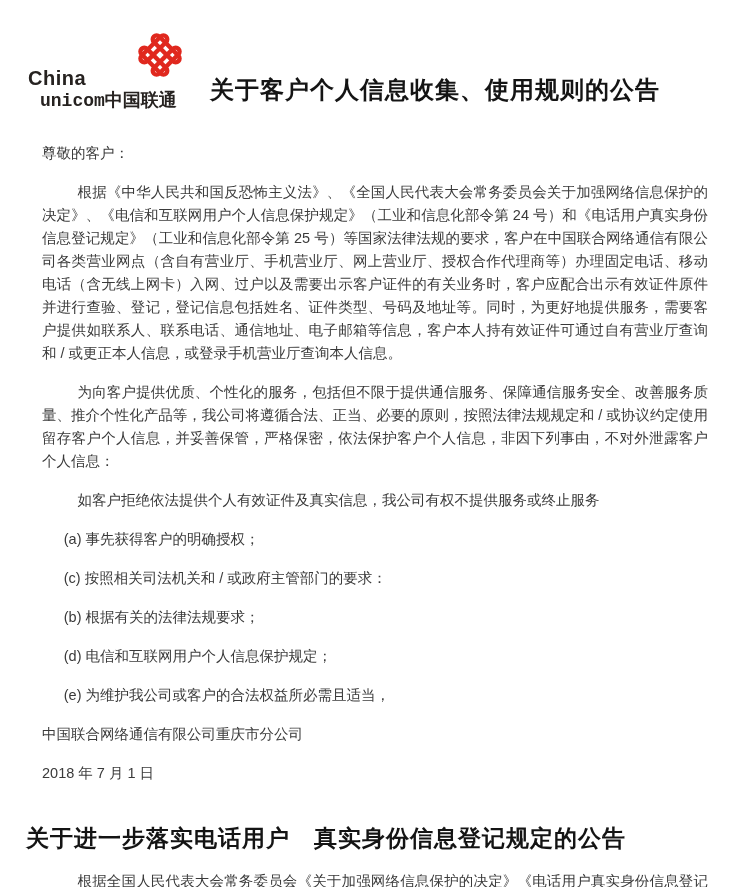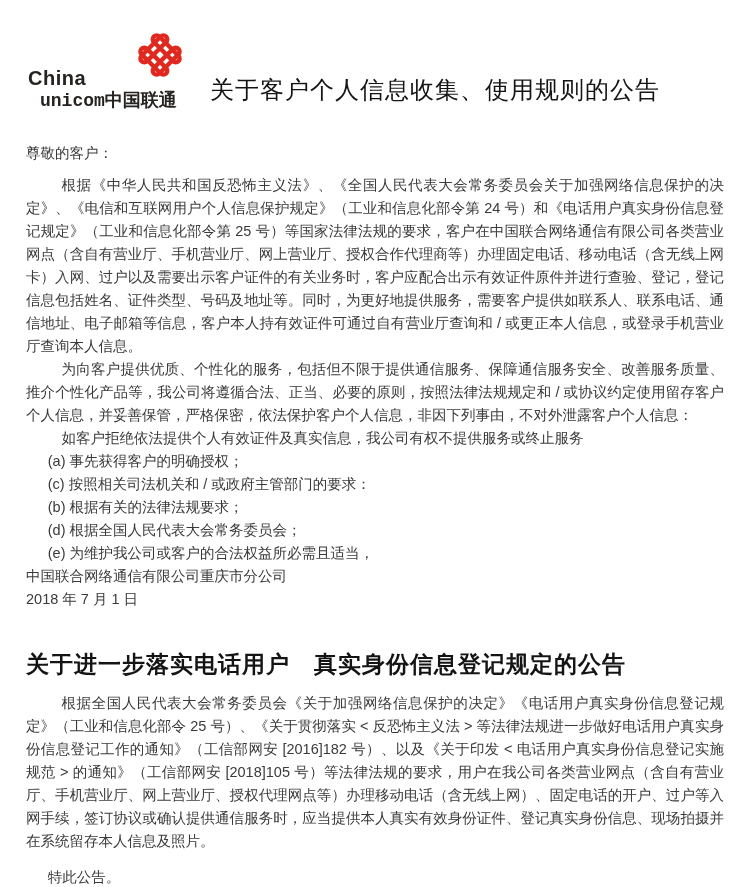--- a/index.html
+++ b/index.html
@@ -15,25 +15,25 @@
   .knot { position:absolute; top:0; right:6px; }
   .wm1 {
     position:absolute; left:2px; bottom:24px;
     font-size:20px; font-weight:bold; color:#262220; letter-spacing:0.5px; line-height:1;
   }
   .wm2 {
     position:absolute; left:14px; bottom:2px;
     font-size:18px; font-weight:bold; color:#262220; line-height:1; white-space:nowrap;font-family:Liberation Mono, monospace;
   }
   .title1 {
-    margin:0 0 6px 12px; font-size:24px; font-weight:normal; color:#141414;
+    margin:0 0 6px 12px; font-size:24px; font-weight:bold; color:#141414;
     letter-spacing:1px; white-space:nowrap;
   }
   
-  .notice p { margin:0; font-size:14.5px; line-height:23px; text-align:justify; color:#3a3a3a; }
+  .notice p { margin:16px; font-size:14.5px; line-height:23px; text-align:justify; color:#3a3a3a; }
   .salutation { margin-top:30px !important; }
   .para.first { margin-top:9px !important; }
   .indent { text-indent:2.45em; }
   .item { text-indent:1.5em; }
   .sig-company { text-align:right; }
   .sig-date { text-align:center; padding-right:80px; }
   
   .title2 {
     margin:38px 0 12px 0; font-family:"Liberation Serif","DejaVu Serif",serif;
     font-size:23px; font-weight:bold; color:#141414; letter-spacing:1px; white-space:nowrap;
@@ -62,21 +62,21 @@
   </header>
 
   <section class="notice">
     <p class="salutation">尊敬的客户：</p>
     <p class="para indent first">根据《中华人民共和国反恐怖主义法》、《全国人民代表大会常务委员会关于加强网络信息保护的决定》、《电信和互联网用户个人信息保护规定》（工业和信息化部令第 24 号）和《电话用户真实身份信息登记规定》（工业和信息化部令第 25 号）等国家法律法规的要求，客户在中国联合网络通信有限公司各类营业网点（含自有营业厅、手机营业厅、网上营业厅、授权合作代理商等）办理固定电话、移动电话（含无线上网卡）入网、过户以及需要出示客户证件的有关业务时，客户应配合出示有效证件原件并进行查验、登记，登记信息包括姓名、证件类型、号码及地址等。同时，为更好地提供服务，需要客户提供如联系人、联系电话、通信地址、电子邮箱等信息，客户本人持有效证件可通过自有营业厅查询和 / 或更正本人信息，或登录手机营业厅查询本人信息。</p>
     <p class="para indent">为向客户提供优质、个性化的服务，包括但不限于提供通信服务、保障通信服务安全、改善服务质量、推介个性化产品等，我公司将遵循合法、正当、必要的原则，按照法律法规规定和 / 或协议约定使用留存客户个人信息，并妥善保管，严格保密，依法保护客户个人信息，非因下列事由，不对外泄露客户个人信息：</p>
     <p class="para indent">如客户拒绝依法提供个人有效证件及真实信息，我公司有权不提供服务或终止服务</p>
     <p class="para item">(a) 事先获得客户的明确授权；</p>
     <p class="para item">(c) 按照相关司法机关和 / 或政府主管部门的要求：</p>
     <p class="para item">(b) 根据有关的法律法规要求；</p>
-    <p class="para item">(d) 根据全国人民代表大会常务委员会；</p>
+    <p class="para item">(d) 电信和互联网用户个人信息保护规定；</p>
     <p class="para item">(e) 为维护我公司或客户的合法权益所必需且适当，</p>
     <p class="sig-company">中国联合网络通信有限公司重庆市分公司</p>
     <p class="sig-date">2018 年 7 月 1 日</p>
   </section>
 
   <h2 class="title2">关于进一步落实电话用户　真实身份信息登记规定的公告</h2>
 
   <section class="notice">
     <p class="para indent">根据全国人民代表大会常务委员会《关于加强网络信息保护的决定》《电话用户真实身份信息登记规定》（工业和信息化部令 25 号）、《关于贯彻落实 &lt; 反恐怖主义法 &gt; 等法律法规进一步做好电话用户真实身份信息登记工作的通知》（工信部网安 [2016]182 号）、以及《关于印发 &lt; 电话用户真实身份信息登记实施规范 &gt; 的通知》（工信部网安 [2018]105 号）等法律法规的要求，用户在我公司各类营业网点（含自有营业厅、手机营业厅、网上营业厅、授权代理网点等）办理移动电话（含无线上网）、固定电话的开户、过户等入网手续，签订协议或确认提供通信服务时，应当提供本人真实有效身份证件、登记真实身份信息、现场拍摄并在系统留存本人信息及照片。</p>
     <p class="para closing">特此公告。</p>

